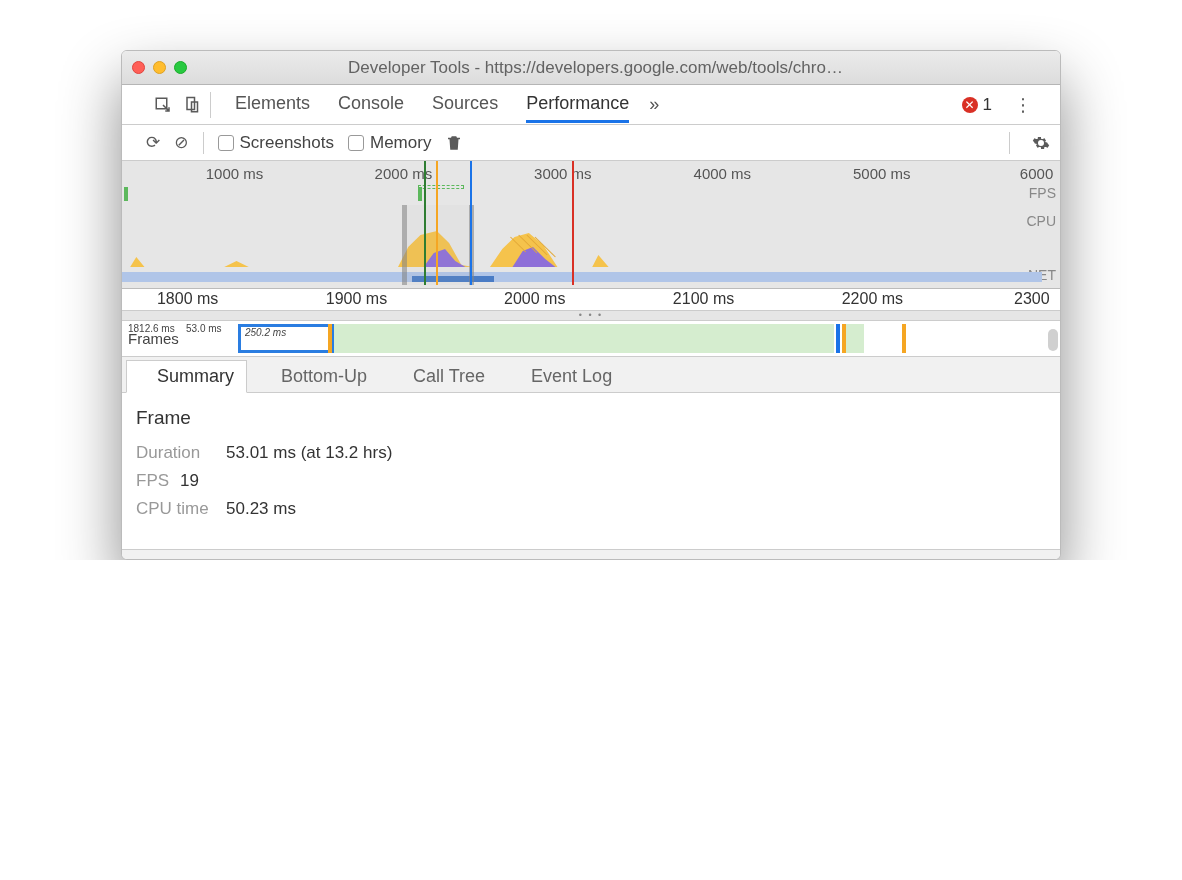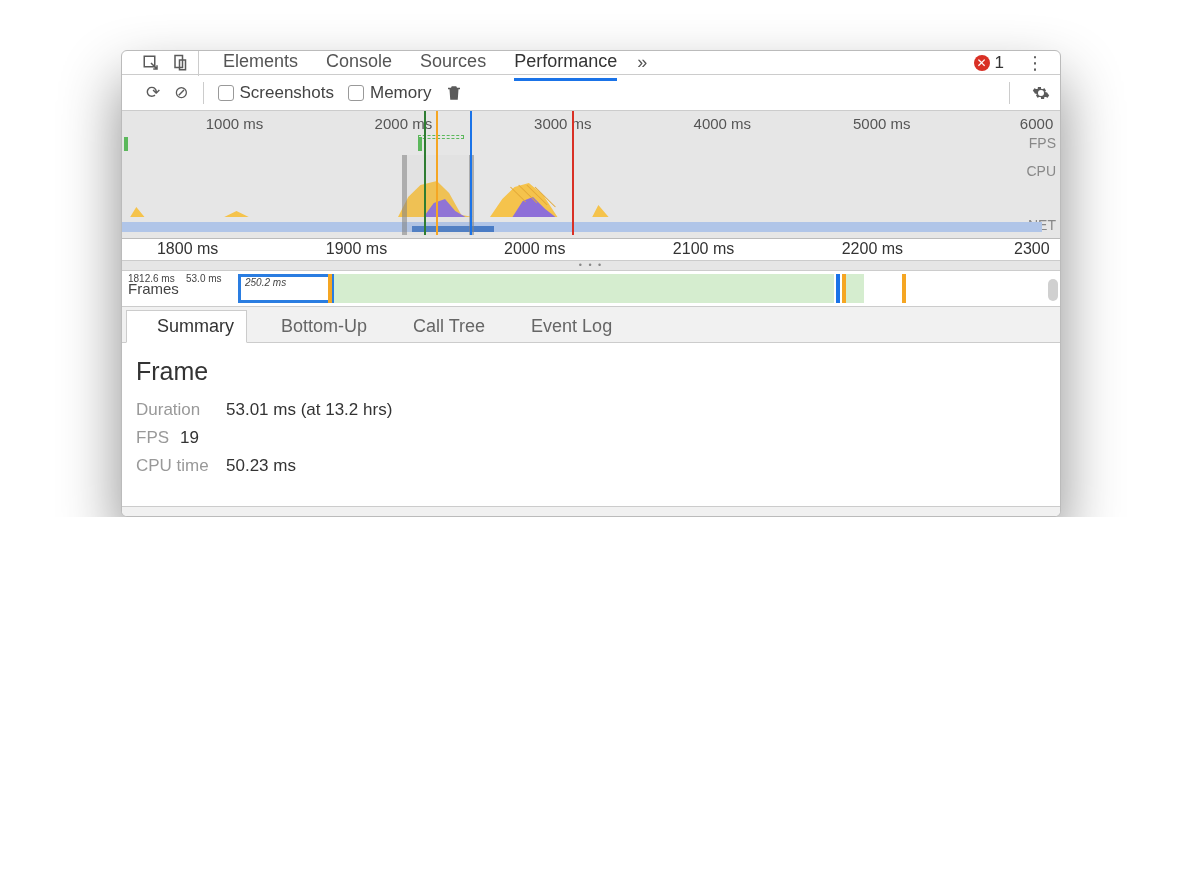--- a/index.html
+++ b/index.html
@@ -35,25 +35,25 @@
 .tl-yellow { background: #ffbd2e; border: 1px solid #dea123; }
 .tl-green { background: #28c940; border: 1px solid #1aab29; }
 .window-title {
   flex: 1; text-align: center; font-size: 17px; color: #636363;
   white-space: nowrap; overflow: hidden; text-overflow: ellipsis;
   margin-left: -60px;
 }
 
 
 .tabstrip {
-  height: 24px;
+  height: 40px;
   border-bottom: 1px solid #ccc;
   display: flex;
   align-items: center;
-  padding: 0 12px;
+  padding: 0 24px;
   font-size: 18px;
   color: #555;
 }
 .inspect-icons { display: flex; gap: 12px; padding: 0 8px; border-right: 1px solid #ccc; height: 26px; align-items: center; }
 .tabs { display: flex; gap: 28px; margin-left: 24px; }
 .tab { cursor: pointer; padding: 6px 0; }
 .tab.active { color: #333; border-bottom: 3px solid #1a73e8; }
 .more-tabs { margin-left: 20px; font-size: 18px; color: #555; }
 .errors-badge { margin-left: auto; display: flex; align-items: center; gap: 5px; font-size: 17px; color: #333; }
 .errors-dot { width: 16px; height: 16px; border-radius: 50%; background: #d93025; display: flex; align-items: center; justify-content: center; color: #fff; font-size: 12px; }
@@ -143,33 +143,41 @@
   padding-left: 4px;
   gap: 22px;
   font-size: 18px;
   color: #666;
 }
 .dtab { padding: 5px 12px; cursor: pointer; }
 .dtab.active { background: #fff; border: 1px solid #ccc; border-bottom: 1px solid #fff; color: #333; margin-bottom: -1px; padding-left: 30px; }
 
 
 .details-body { padding: 14px 14px 22px 14px; font-size: 17px; color: #333; }
-.detail-title { font-size: 25px; margin-bottom: 14px; color: #333; }
+.detail-title { font-size: 19px; margin-bottom: 14px; color: #333; }
 .detail-row { display: flex; margin-bottom: 8px; }
 .detail-key { color: #999; width: 90px; }
 .detail-val { color: #333; }
 .ifooter { height: 10px; background: #f1f1f1; border-top: 1px solid #ccc; }
 
 .icon-svg { width: 18px; height: 18px; display: block; }
 </style>
 </head>
 <body>
 
 <div class="window">
 
+  <div class="titlebar">
+    <div class="traffic-lights">
+      <div class="tl-dot tl-red"></div>
+      <div class="tl-dot tl-yellow"></div>
+      <div class="tl-dot tl-green"></div>
+    </div>
+    <div class="window-title">Developer Tools - https://developers.google.com/web/tools/chro…</div>
+  </div>
 
   <div class="tabstrip">
     <div class="inspect-icons">
       <span>
         <svg class="icon-svg" viewBox="0 0 24 24" fill="none" stroke="#5a5a5a" stroke-width="2">
             <rect x="3" y="3" width="14" height="14"></rect>
             <path d="M12 12 L20 20 M20 15 L20 20 L15 20"></path>
           </svg>
       </span>
       <span>

